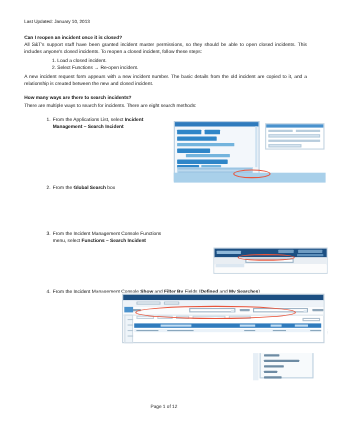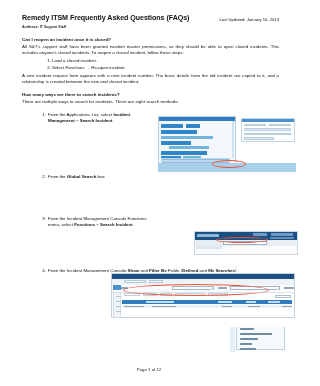--- a/index.html
+++ b/index.html
@@ -96,24 +96,20 @@
   .s4-page{position:absolute;right:3px;top:21.5px;width:16px;height:3px;background:#fff;border:0.5px solid #aebfce;box-sizing:border-box;}
 
   .footer{position:absolute;left:0;right:0;bottom:14px;text-align:center;font-size:4.3px;color:#222;}
 </style>
 </head>
 <body>
 
 <div class="page">
 
   <div class="hdr">
-    <div class="hdr-left">
-      <h1 class="doc-title">Remedy ITSM Frequently Asked Questions (FAQs)</h1>
-      <p class="doc-sub">Audience: IT Support Staff</p>
-    </div>
     <p class="doc-date">Last Updated: January 10, 2013</p>
   </div>
 
   <p class="q">Can I reopen an incident once it is closed?</p>
   <p class="p">All S&amp;T's support staff have been granted incident master permissions, so they should be able to open closed incidents.  This includes anyone's closed incidents.  To reopen a closed incident, follow these steps:</p>
 
   <ol class="steps">
     <li>Load a closed incident.</li>
     <li>Select Functions → Re-open incident.</li>
   </ol>

